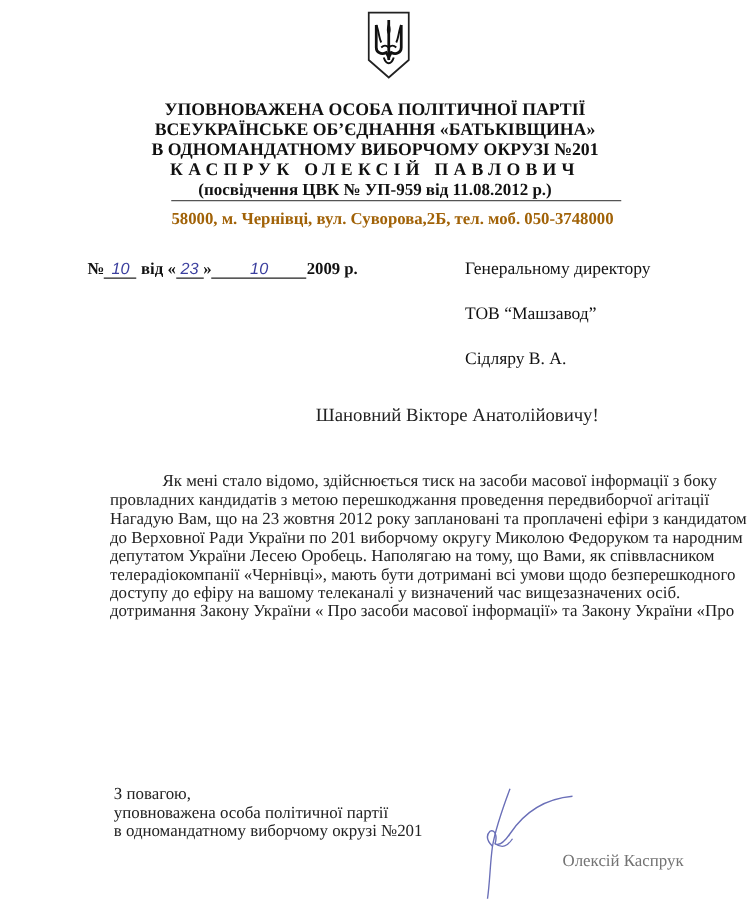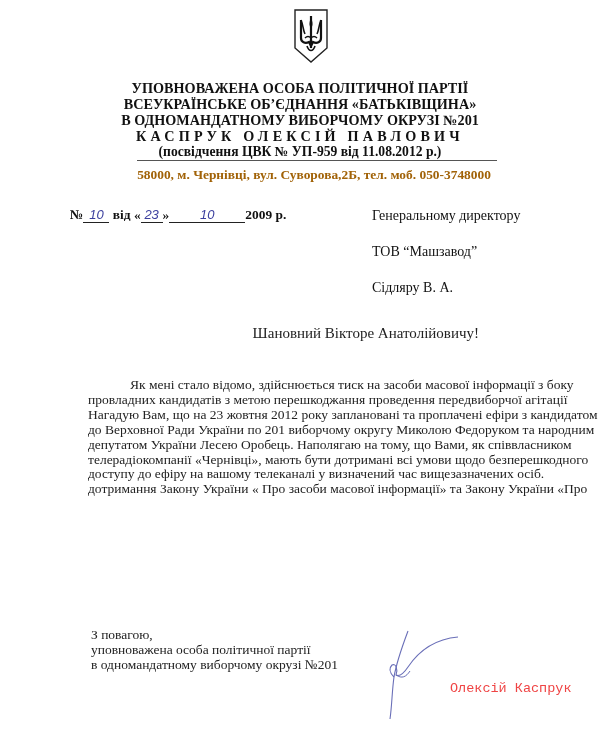--- a/index.html
+++ b/index.html
@@ -76,21 +76,21 @@
     #closing {
       left: 55px; top: 628px; width: 300px;
       font-size: 13.5px; line-height: 14.9px; color: #222; margin-left: 36px;
     }
     #closing .ln { white-space: nowrap; }
 
     #signature {
       left: 380px; top: 625px; width: 90px; height: 100px;
     }
     #signer {
-      left: 450px; top: 681px; font-size: 13.5px; color: #ef4444; white-space: nowrap; font-family: Liberation Mono, monospace;
+      left: 450px; top: 681px; font-size: 13.5px; color: #737373; white-space: nowrap;
     }
   </style>
 </head>
 <body>
 
 <div id="coat" class="abs">
   <svg width="36" height="56" viewBox="0 0 36 56">
     <path d="M2 2 H34 V40 L18 54 L2 40 Z" fill="none" stroke="#222" stroke-width="1.4"></path>
 
     <path d="M18 8 L18 40" stroke="#111" stroke-width="2.2"></path>

